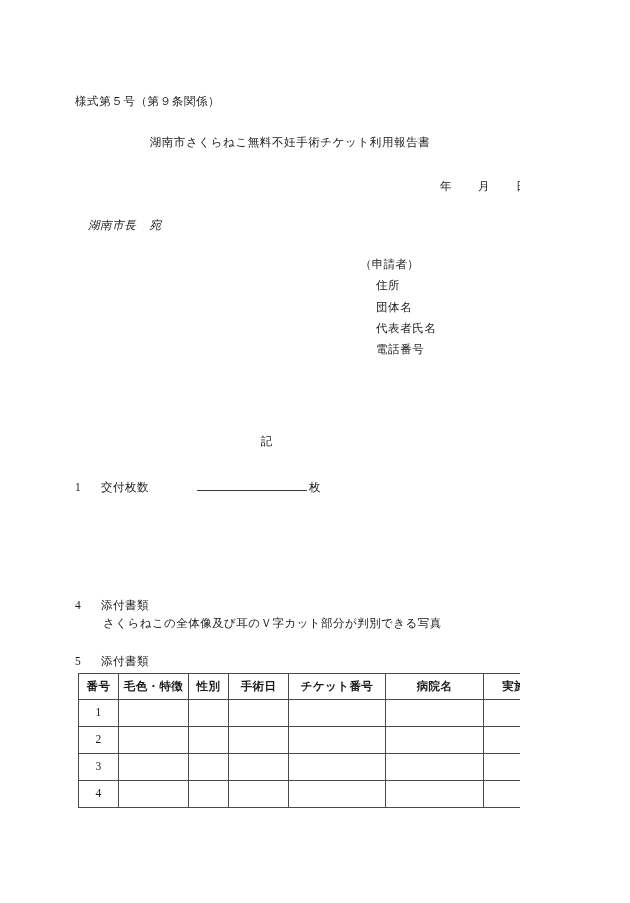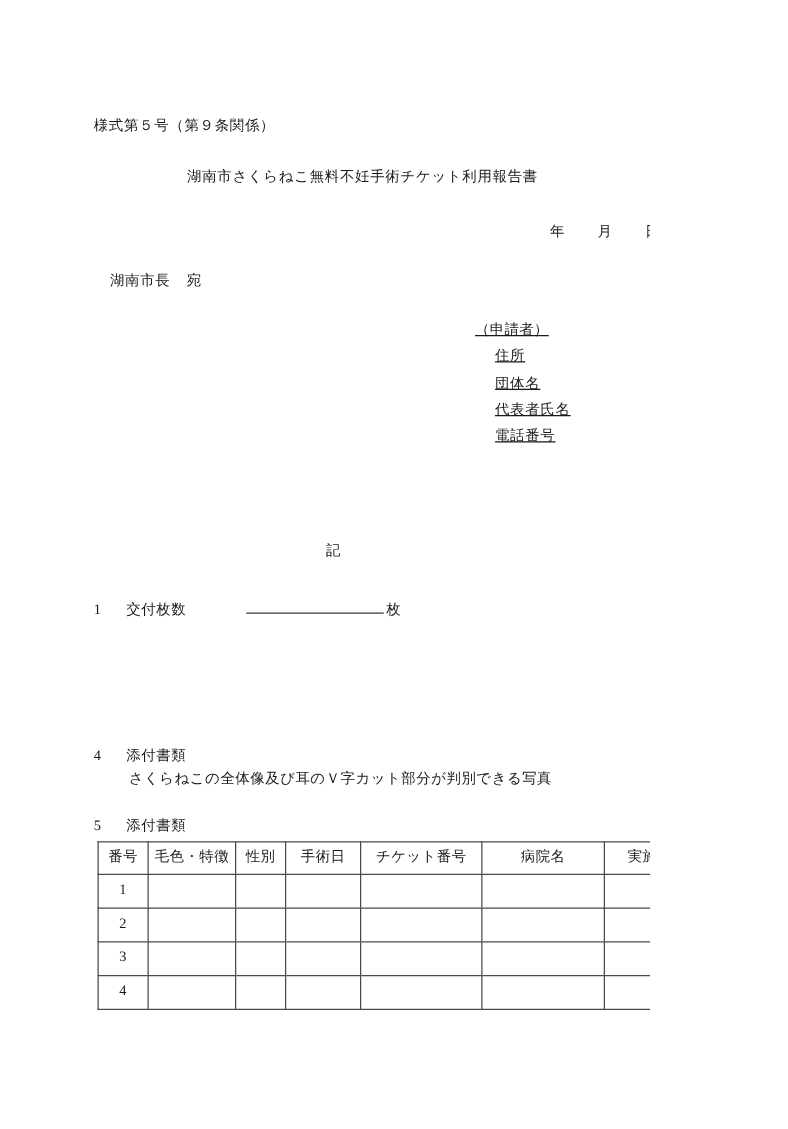--- a/index.html
+++ b/index.html
@@ -42,27 +42,27 @@
     top: 178px;
     letter-spacing: 0.5px;
     white-space: nowrap;
   }
   .date-line .sp { display: inline-block; width: 26px; }
   .addressee {
     left: 88px;
     top: 217px;
     letter-spacing: 0.6px;
     white-space: nowrap;
+    font-style: italic;
   }
   .addressee .gap { display: inline-block; width: 13px; }
 
   .applicant {
-    left: 380px;
+    left: 360px;
     top: 256px;
-    text-decoration: underline;
   }
   .applicant .app-head { letter-spacing: 0.3px; }
   .applicant .app-item {
     padding-left: 16px;
     letter-spacing: 0.6px;
     margin-top: 4px;
   }
 
   .body-para {
     left: 75px;
@@ -129,21 +129,21 @@
   table.detail td {
     border: 1px solid #4a4a4a;
     height: 26px;
     text-align: center;
     vertical-align: middle;
     font-weight: normal;
     font-size: 11.5px;
     letter-spacing: 0.4px;
     padding: 0 1px;
   }
-  table.detail th { height: 25px; }
+  table.detail th { height: 25px; font-weight: bold; }
   col.c0 { width: 40px; }
   col.c1 { width: 70px; }
   col.c2 { width: 40px; }
   col.c3 { width: 60px; }
   col.c4 { width: 97px; }
   col.c5 { width: 98px; }
   col.c6 { width: 85px; }
 </style>
 </head>
 <body>

